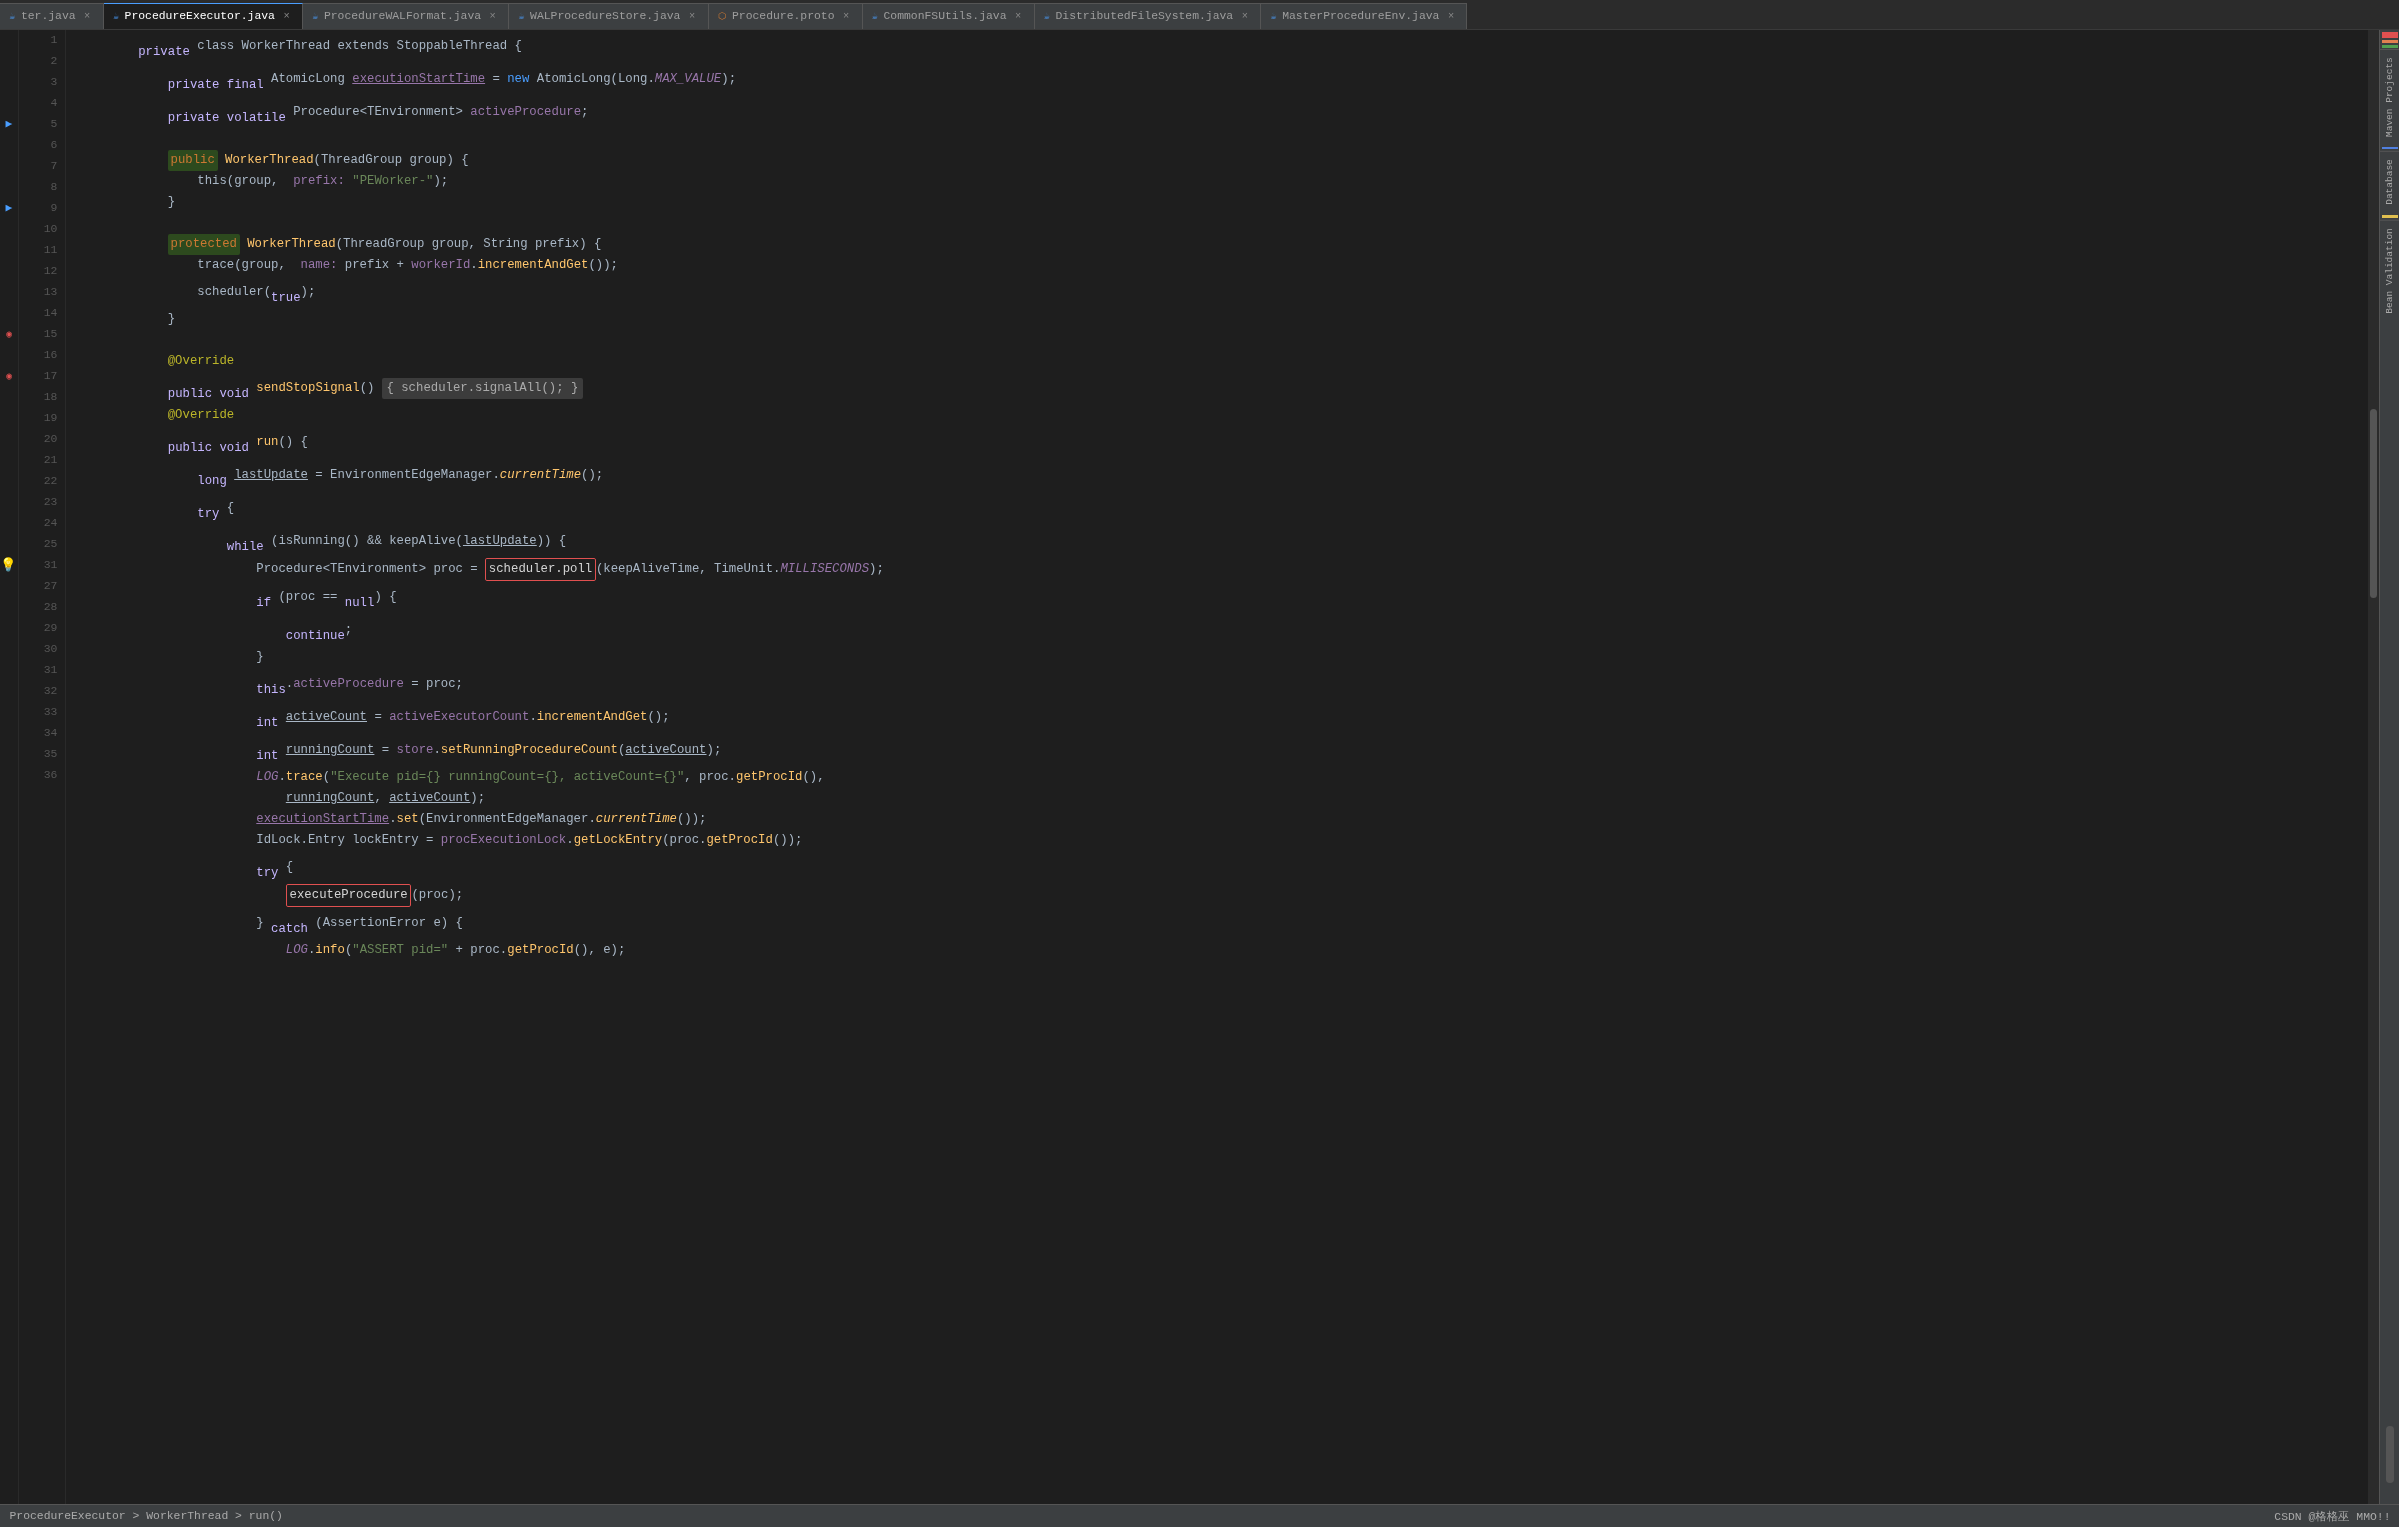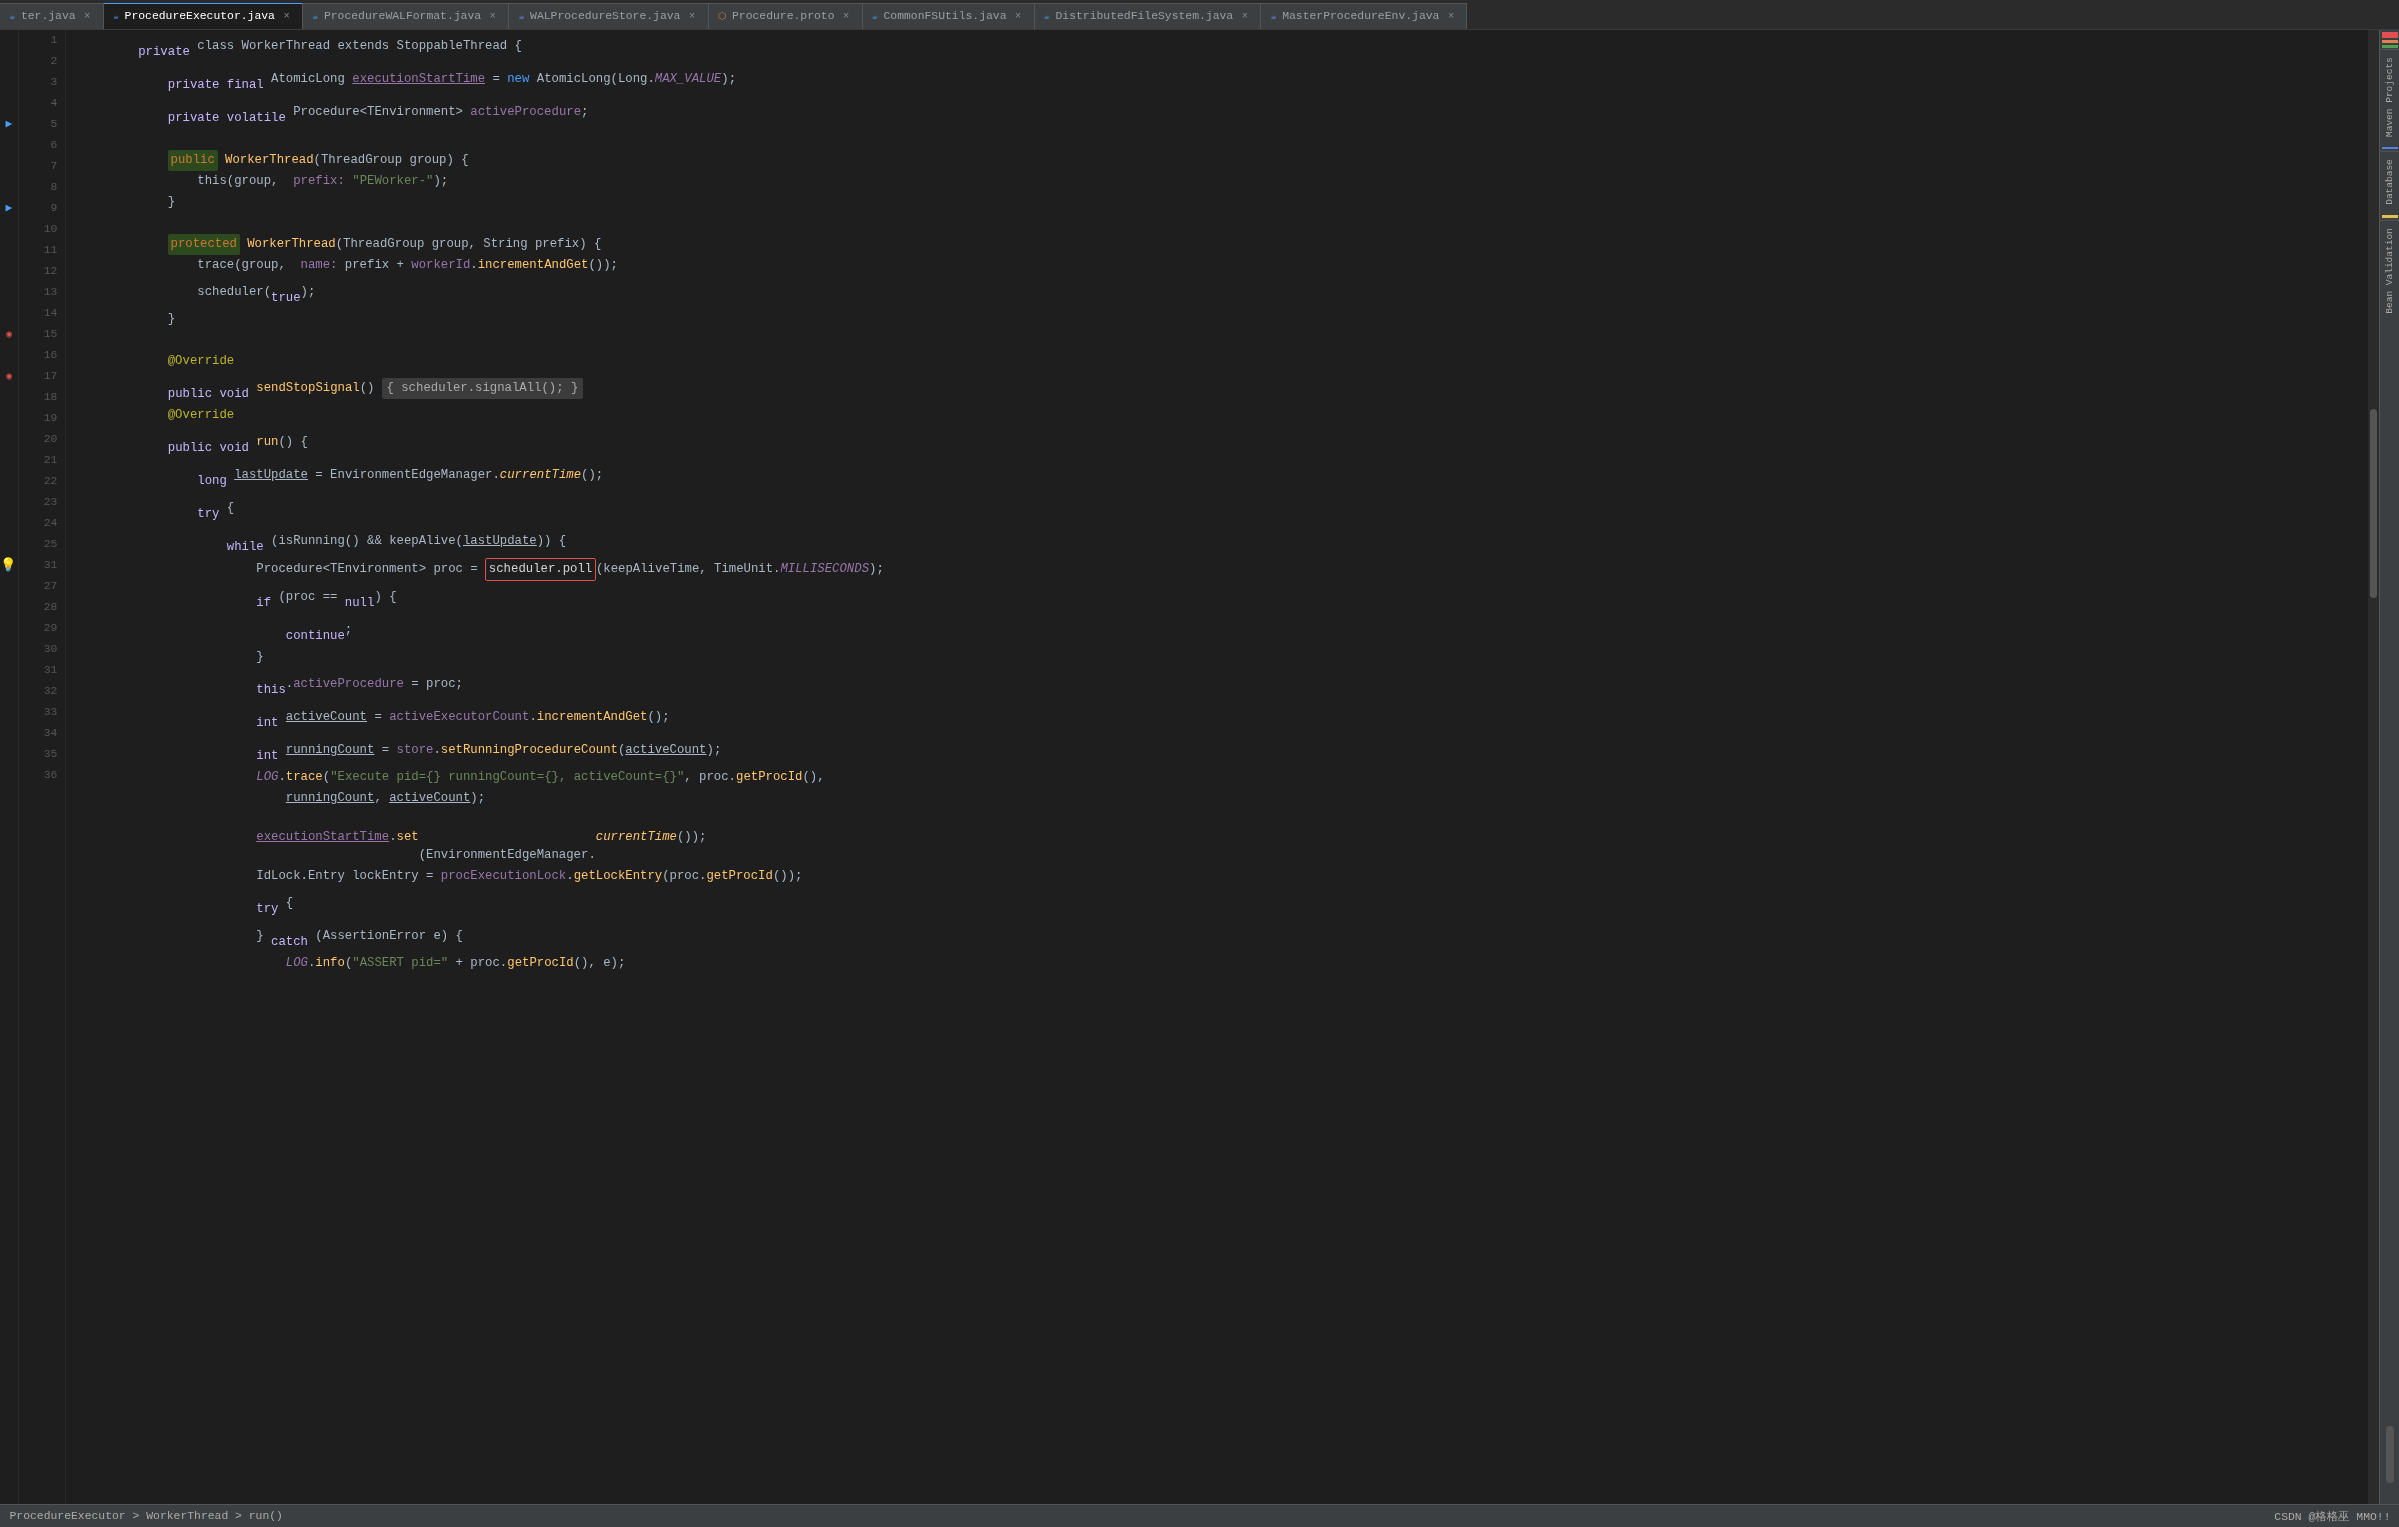--- a/index.html
+++ b/index.html
@@ -397,31 +397,34 @@
 
     <div class="code-line">
       <span style="color:#a9b7c6;">                        </span><span style="color:#9876aa; font-style:italic;">LOG</span><span style="color:#a9b7c6;">.</span><span class="method">trace</span><span style="color:#a9b7c6;">(</span><span class="str">"Execute pid={} runningCount={}, activeCount={}"</span><span style="color:#a9b7c6;">, proc.</span><span class="method">getProcId</span><span style="color:#a9b7c6;">(),</span>
     </div>
 
     <div class="code-line">
       <span style="color:#a9b7c6;">                            </span><span class="local-var underline">runningCount</span><span style="color:#a9b7c6;">, </span><span class="local-var underline">activeCount</span><span style="color:#a9b7c6;">);</span>
     </div>
 
     <div class="code-line">
-      <span style="color:#a9b7c6;">                        </span><span class="field underline">executionStartTime</span><span style="color:#a9b7c6;">.</span><span class="method">set</span><span style="color:#a9b7c6;margin-top:36px;">(EnvironmentEdgeManager.</span><span class="method" style="font-style:italic;">currentTime</span><span style="color:#a9b7c6;">());</span>
+      <span style="color:#a9b7c6;">                        </span><span class="field underline">executionStartTime</span><span style="color:#a9b7c6;">.</span><span class="method">set</span><span style="color:#a9b7c6;">(EnvironmentEdgeManager.</span><span class="method" style="font-style:italic;">currentTime</span><span style="color:#a9b7c6;">());</span>
     </div>
 
     <div class="code-line">
       <span style="color:#a9b7c6;">                        IdLock.Entry lockEntry = </span><span style="color:#9876aa;">procExecutionLock</span><span style="color:#a9b7c6;">.</span><span class="method">getLockEntry</span><span style="color:#a9b7c6;">(proc.</span><span class="method">getProcId</span><span style="color:#a9b7c6;">());</span>
     </div>
 
     <div class="code-line">
       <span style="color:#a9b7c6;">                        </span><span class="kw">try</span><span style="color:#a9b7c6;"> {</span>
     </div>
 
+    <div class="code-line">
+      <span style="color:#a9b7c6;">                            </span><span style="border:1.9px solid #e05050; border-radius:1.9px; padding:0 2.8px;">executeProcedure</span><span style="color:#a9b7c6;">(proc);</span>
+    </div>
 
     <div class="code-line">
       <span style="color:#a9b7c6;">                        } </span><span class="kw">catch</span><span style="color:#a9b7c6;"> (AssertionError e) {</span>
     </div>
 
     <div class="code-line">
       <span style="color:#a9b7c6;">                            </span><span style="color:#9876aa; font-style:italic;">LOG</span><span style="color:#a9b7c6;">.</span><span class="method">info</span><span style="color:#a9b7c6;">(</span><span class="str">"ASSERT pid="</span><span style="color:#a9b7c6;"> + proc.</span><span class="method">getProcId</span><span style="color:#a9b7c6;">(), e);</span>
     </div>
 
   </div>

